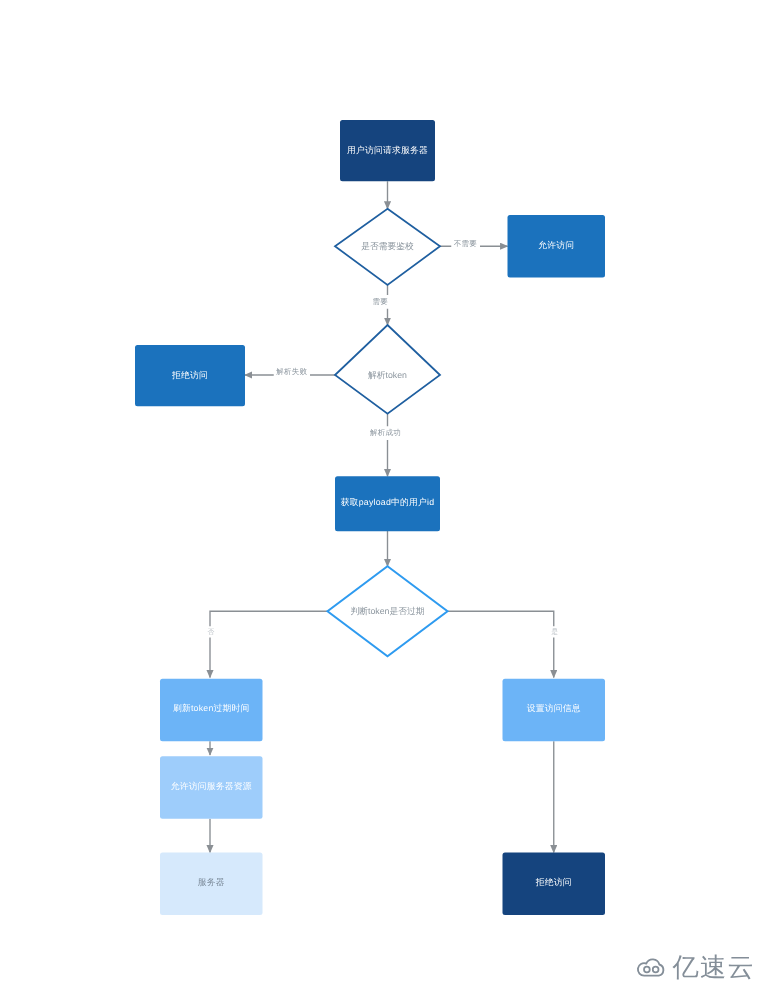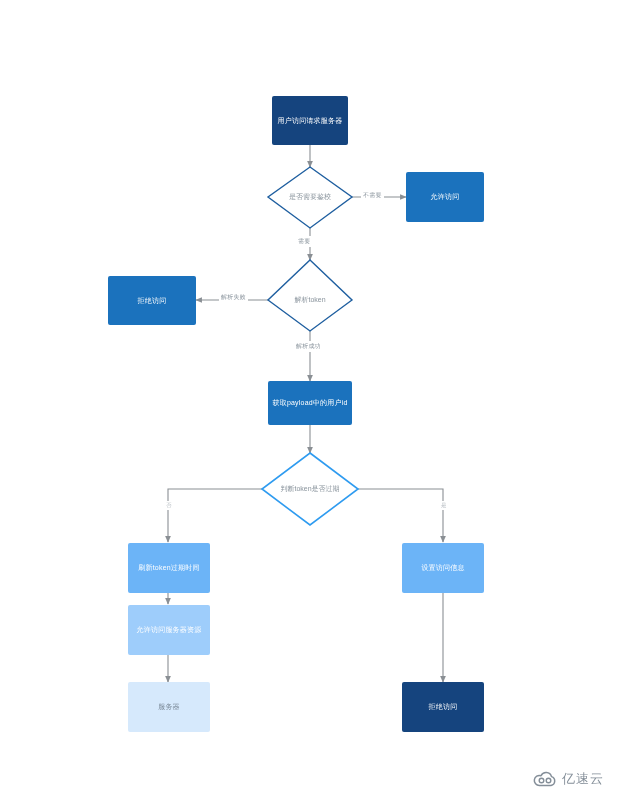--- a/index.html
+++ b/index.html
@@ -88,21 +88,21 @@
   #watermark {
     position: absolute;
     right: 14px;
     bottom: 12px;
     display: flex;
     align-items: center;
     gap: 4px;
     opacity: 0.85;
   }
   #watermark .wm-text {
-    font-size: 13px;
+    font-size: 21px;
     color: #6f7b87;
     letter-spacing: 1px;
     font-family: "DejaVu Sans", sans-serif;
   }
 </style>
 </head>
 <body>
 
 <div id="canvas">
 

